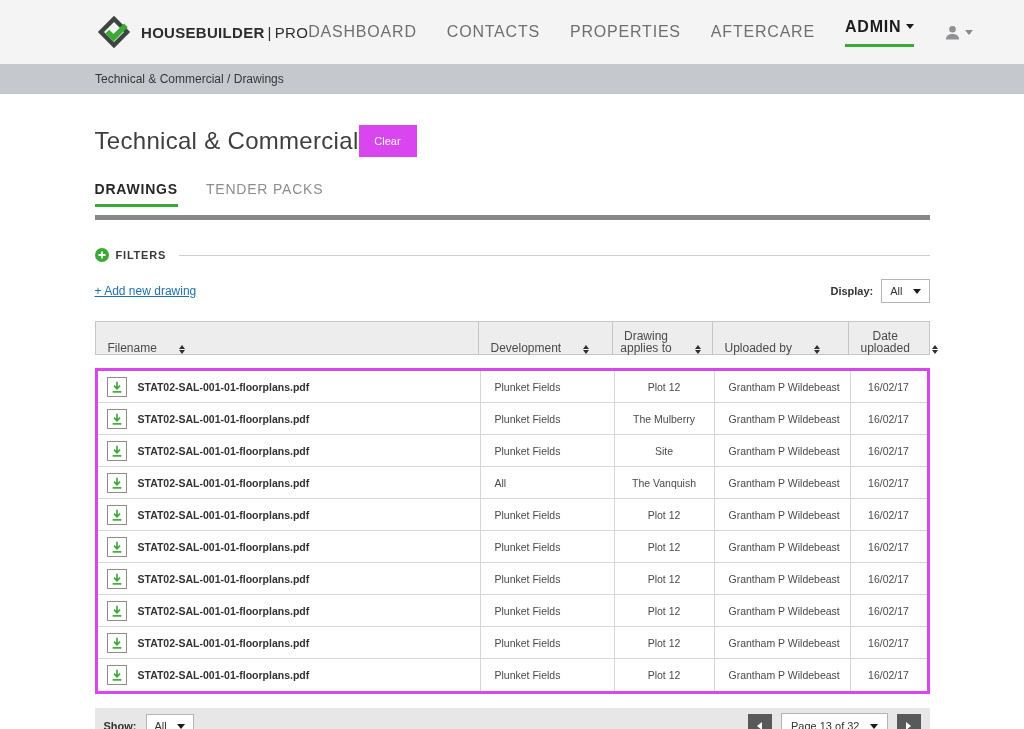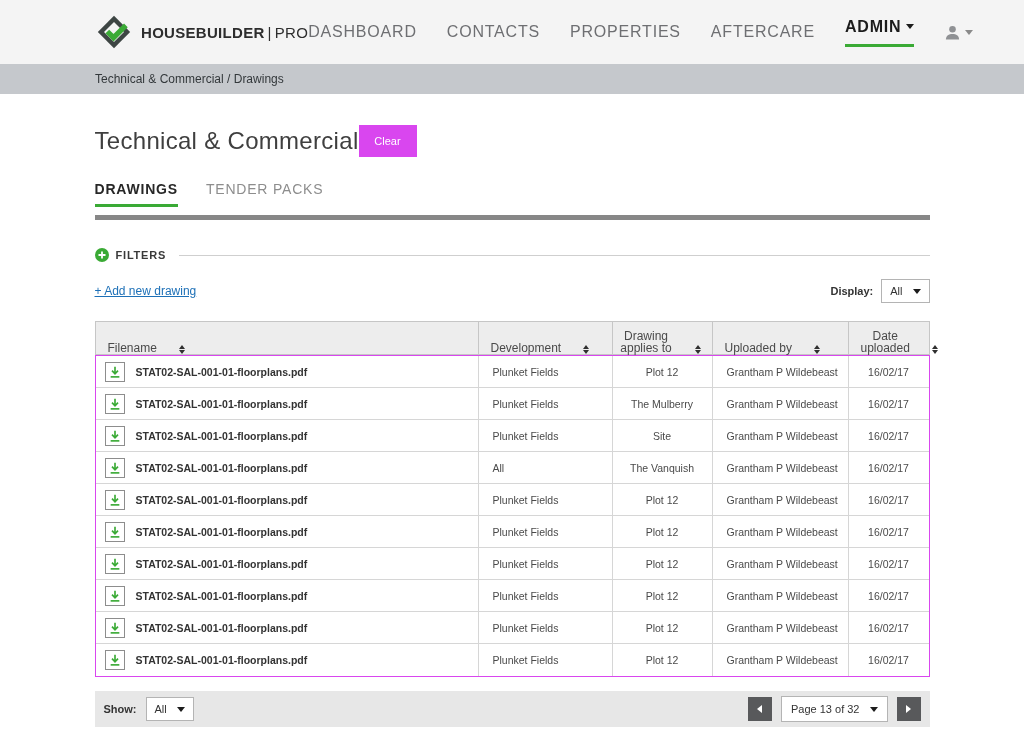--- a/index.html
+++ b/index.html
@@ -52,21 +52,21 @@
   .thead { margin-top: 18px; display: grid; grid-template-columns: 383px 134px 100px 136px 1fr; background: #ededed; border: 1px solid #c6c6c6; height: 34px; }
   .th { display: flex; align-items: flex-end; gap: 22px; font-size: 12px; color: #4a4a4a; border-right: 1px solid #c6c6c6; padding: 0 8px 0 12px; line-height: 12px; }
   .th:last-child { border-right: none; }
   .th.center { justify-content: center; text-align: center; padding-left: 4px; }
   .th-label.wrap { max-width: 54px; text-align: center; }
   .sort { display: inline-flex; flex-direction: column; align-items: center; gap: 1px; cursor: pointer; }
   .sort i { width:0; height:0; border-left:3.5px solid transparent; border-right:3.5px solid transparent; display:block; }
   .sort i.up { border-bottom: 4px solid #2f2f2f; }
   .sort i.down { border-top: 4px solid #2f2f2f; }
 
-  .tbody { border: 1px solid #d946ef; }
+  .tbody { margin-top: 13px; border: 3px solid #d946ef; }
   .trow { display: grid; grid-template-columns: 383px 134px 100px 136px 1fr; height: 32px; border-bottom: 1px solid #d6d6d6; background: #fff; }
   .trow:last-child { border-bottom: none; }
   .td { display: flex; align-items: center; border-right: 1px solid #d6d6d6; font-size: 10.5px; color: #4a4a4a; }
   .td:last-child { border-right: none; }
   .td-filename { gap: 11px; padding-left: 9px; }
   .td-left { padding-left: 14px; }
   .td-center { justify-content: center; }
   .fname { font-weight: bold; color: #333; font-size: 10.5px; }
   .dl-btn { width: 20px; height: 20px; border: 1px solid #8d8d8d; background:#fff; display: flex; align-items: center; justify-content: center; cursor: pointer; }
 

